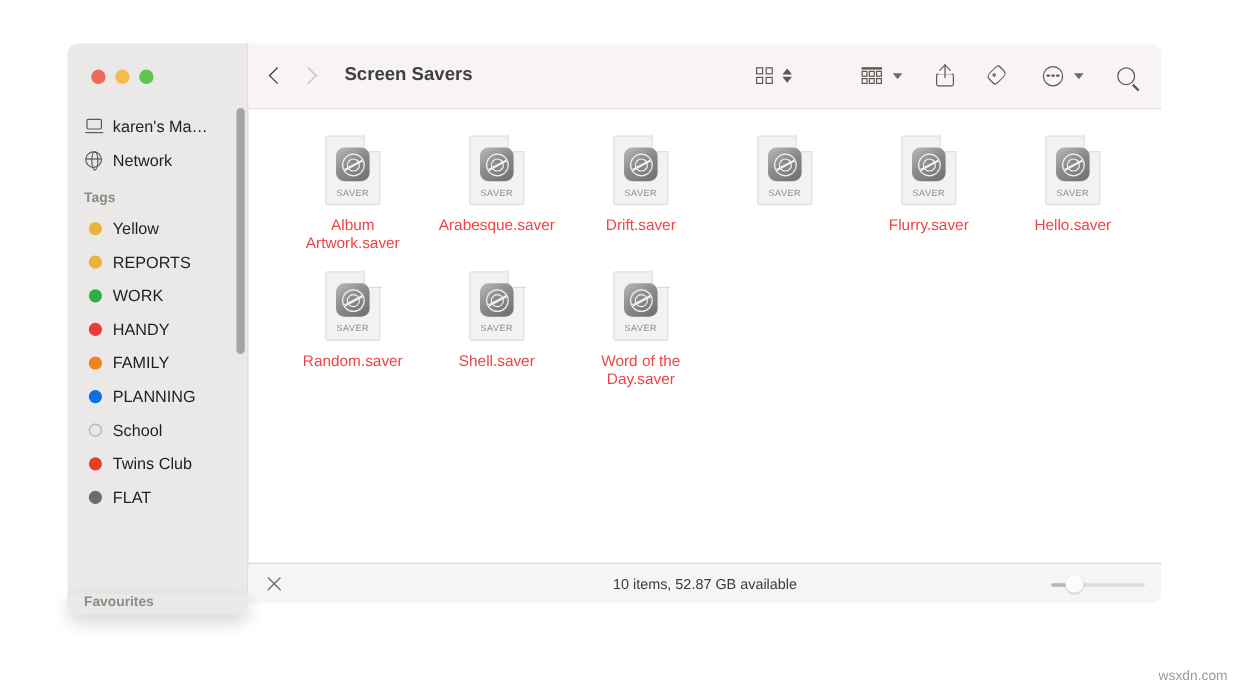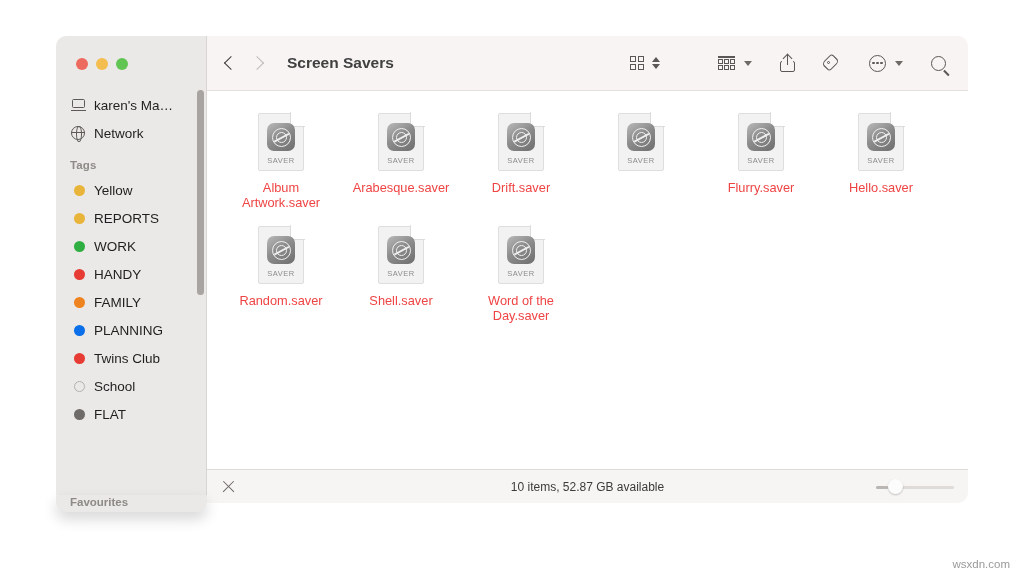--- a/index.html
+++ b/index.html
@@ -160,20 +160,21 @@
   .dots3 i { width: 2.2px; height: 2.2px; border-radius: 50%; background: #5a5754; }
 
   
   .files {
     flex: 1;
     padding: 22px 14px 0 14px;
     display: flex;
     flex-wrap: wrap;
     align-content: flex-start;
     overflow: hidden;
+    margin-left: 13px;
   }
   .file {
     width: 120px;
     display: flex;
     flex-direction: column;
     align-items: center;
     margin-bottom: 16px;
   }
   .file .label {
     font-size: 12.8px;
@@ -322,21 +323,21 @@
   .sidebar-tail .tail-label {
     font-size: 11.5px;
     font-weight: bold;
     color: #8d8a87;
     padding-left: 14px;
     padding-top: 1px;
   }
 
   .watermark {
     position: absolute;
-    right: 22px; bottom: 6px;
+    right: 9px; bottom: 6px;
     font-size: 11.5px;
     color: #9a9a9a;
     font-family: "Liberation Sans", sans-serif;
   }
 
   .search-icon {
     width: 15px; height: 15px;
     border: 1.7px solid #5a5754;
     border-radius: 50%;
     position: relative;
@@ -486,29 +487,29 @@
         <span>FAMILY</span>
       </div>
       <div class="sb-item">
         <span class="ico">
             <span class="dot" style="background:#0a6fe8"></span>
           </span>
         <span>PLANNING</span>
       </div>
       <div class="sb-item">
         <span class="ico">
+            <span class="dot hollow"></span>
+          </span>
+        <span>School</span>
+      </div>
+      <div class="sb-item">
+        <span class="ico">
             <span class="dot" style="background:#e63c34"></span>
           </span>
         <span>Twins Club</span>
-      </div>
-      <div class="sb-item">
-        <span class="ico">
-            <span class="dot hollow"></span>
-          </span>
-        <span>School</span>
       </div>
       <div class="sb-item">
         <span class="ico">
             <span class="dot" style="background:#6e6b68"></span>
           </span>
         <span>FLAT</span>
       </div>
 
     </div>
 

